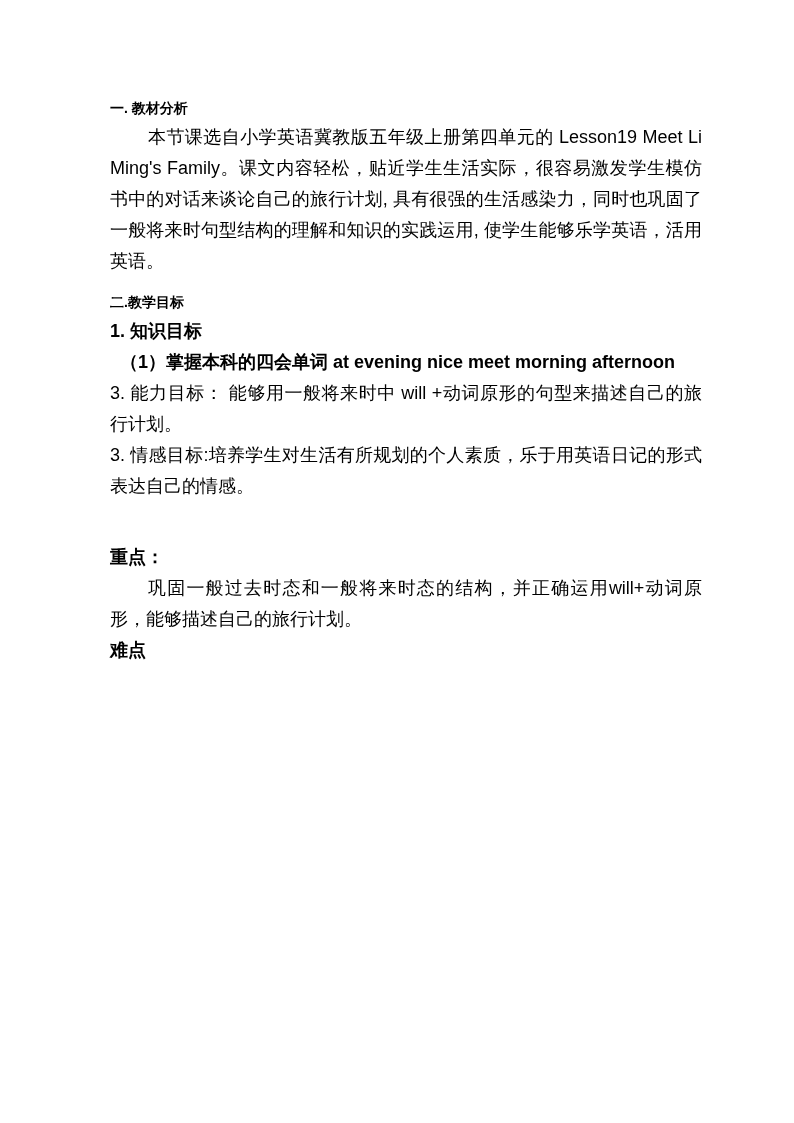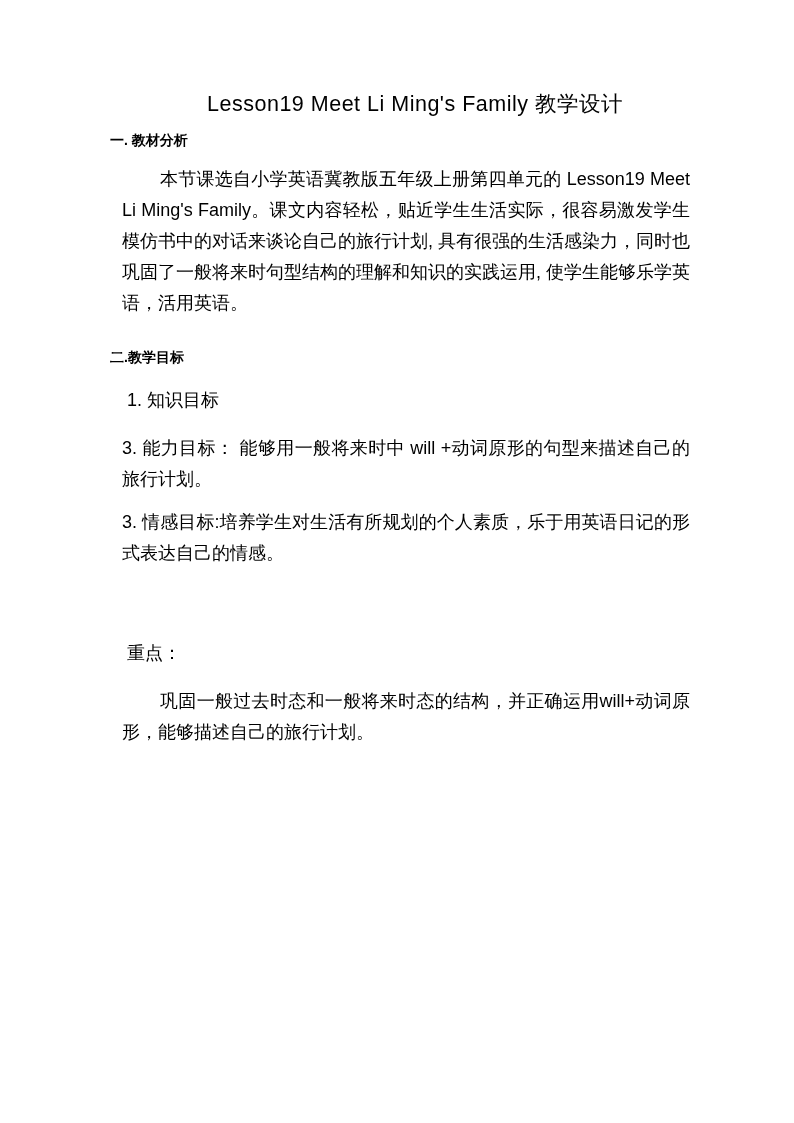--- a/index.html
+++ b/index.html
@@ -35,58 +35,60 @@
   }
   .heading {
     font-size: 14px;
     font-weight: bold;
     margin: 10px 0 2px 0;
     line-height: 1.55;
   }
   .para {
     font-size: 18px;
     line-height: 1.72;
-    margin: 12px;
+    margin: 0;
     text-align: justify;
     text-justify: inter-ideograph;
   }
   .para.indent {
     text-indent: 38px;
   }
   .line {
     font-size: 18px;
     line-height: 1.72;
-    margin: 17px;
+    margin: 0;
+    font-weight: bold;
   }
   .line.sm-indent {
     padding-left: 10px;
   }
   .spacer-sm { height: 6px; }
   .spacer-lg { height: 34px; }
 </style>
 </head>
 <body>
 
 <div class="page">
 
-  <div class="doc-title">Lesson19    Meet  Li  Ming's  Family  教学设计</div>
 
   <div class="heading">一. 教材分析</div>
 
   <div class="para indent">本节课选自小学英语冀教版五年级上册第四单元的    Lesson19 Meet  Li  Ming's  Family。课文内容轻松，贴近学生生活实际，很容易激发学生模仿书中的对话来谈论自己的旅行计划, 具有很强的生活感染力，同时也巩固了一般将来时句型结构的理解和知识的实践运用, 使学生能够乐学英语，活用英语。</div>
 
   <div class="spacer-sm"></div>
 
   <div class="heading">二.教学目标</div>
 
   <div class="line">1. 知识目标</div>
+  <div class="line sm-indent">（1）掌握本科的四会单词 at evening nice meet morning afternoon</div>
   <div class="para">3. 能力目标： 能够用一般将来时中 will +动词原形的句型来描述自己的旅行计划。</div>
   <div class="para">3. 情感目标:培养学生对生活有所规划的个人素质，乐于用英语日记的形式表达自己的情感。</div>
 
   <div class="spacer-sm"></div>
 
 
   <div class="spacer-lg"></div>
 
   <div class="line">重点：</div>
   <div class="para indent">巩固一般过去时态和一般将来时态的结构，并正确运用will+动词原形，能够描述自己的旅行计划。</div>
+  <div class="line">难点</div>
 
 </div>
 
 </body></html>

